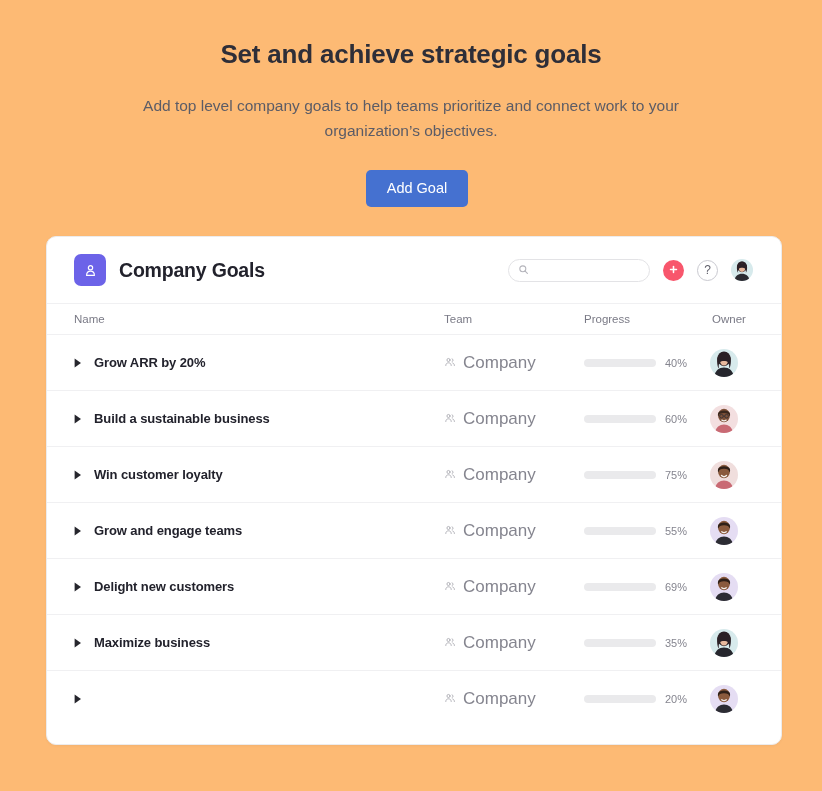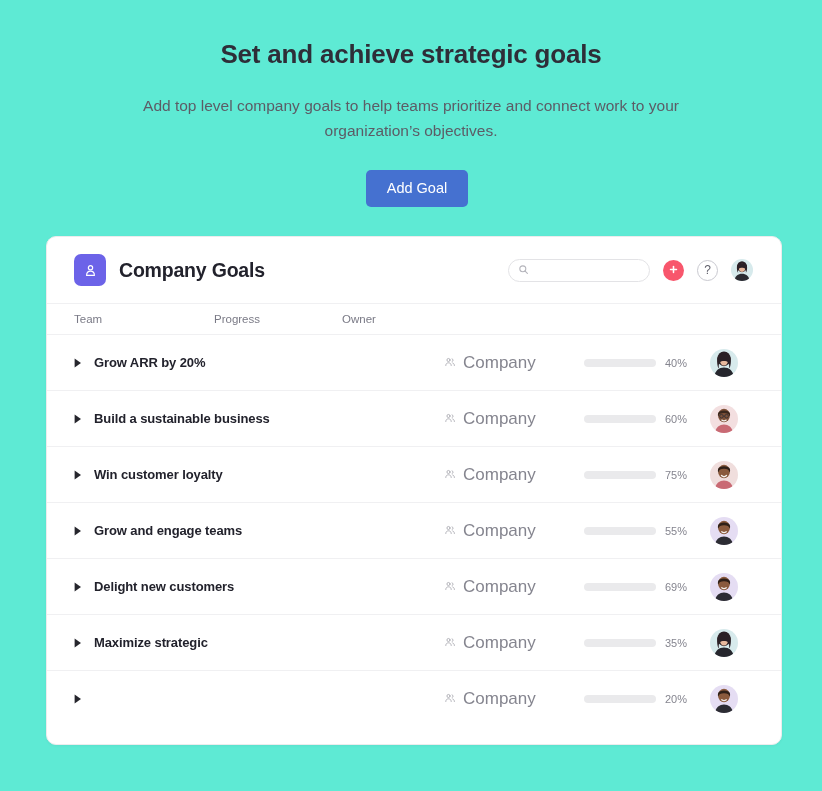--- a/index.html
+++ b/index.html
@@ -9,21 +9,21 @@
     height: 791px;
     background: #ffffff;
     font-family: "Liberation Sans", sans-serif;
     -webkit-font-smoothing: antialiased;
   }
 
   .page {
     width: 822px;
     height: 791px;
     position: relative;
-    background: #5eead4;
+    background: #fdba74;
     overflow: hidden;
   }
 
   
   .hero {
     padding-top: 38px;
     text-align: center;
   }
 
   .hero-title {
@@ -317,20 +317,21 @@
             <path d="M6 40c1-9 7-13 14-13s13 4 14 13z" fill="#2a2a31"></path>
             <path d="M11 12c2-6 16-6 18 0 1 7-1 13-2 13 1-7-2-9-7-9s-8 2-7 9c-1 0-3-6-2-13z" fill="#2b2026"></path>
           </svg>
         </span>
       </div>
     </div>
 
     <div class="table">
 
       <div class="t-row t-head">
+        <div class="col col-name">Name</div>
         <div class="col col-team">Team</div>
         <div class="col col-prog">Progress</div>
         <div class="col col-owner">Owner</div>
       </div>
 
       <div id="rows-host">
           <div class="t-row t-body-row">
     <div class="col col-name">
       <span class="caret">
                 <svg width="8" height="10" viewBox="0 0 8 10">
@@ -515,21 +516,21 @@
               </span>
     </div>
           </div>
           <div class="t-row t-body-row">
     <div class="col col-name">
       <span class="caret">
                 <svg width="8" height="10" viewBox="0 0 8 10">
                   <path d="M0.6 0.6 L7 5 L0.6 9.4 Z" fill="#26262d"></path>
                 </svg>
               </span>
-      <span class="goal-name">Maximize strategic</span>
+      <span class="goal-name">Maximize business</span>
     </div>
     <div class="col col-team">
       <span><svg width="12" height="12" viewBox="0 0 24 24" fill="none" stroke="#a6a6ae" stroke-width="1.7" stroke-linecap="round" stroke-linejoin="round">
   <circle cx="9" cy="8" r="3.1"></circle>
                   <path d="M3.5 19c0-3.3 2.4-5.4 5.5-5.4s5.5 2.1 5.5 5.4"></path>
   <path d="M16.2 5.6a3 3 0 0 1 0 5.6"></path>
                   <path d="M17.4 13.9c2.1.6 3.4 2.5 3.4 5.1"></path>
                 </svg></span>
       <span class="team-label">Company</span>
     </div>

